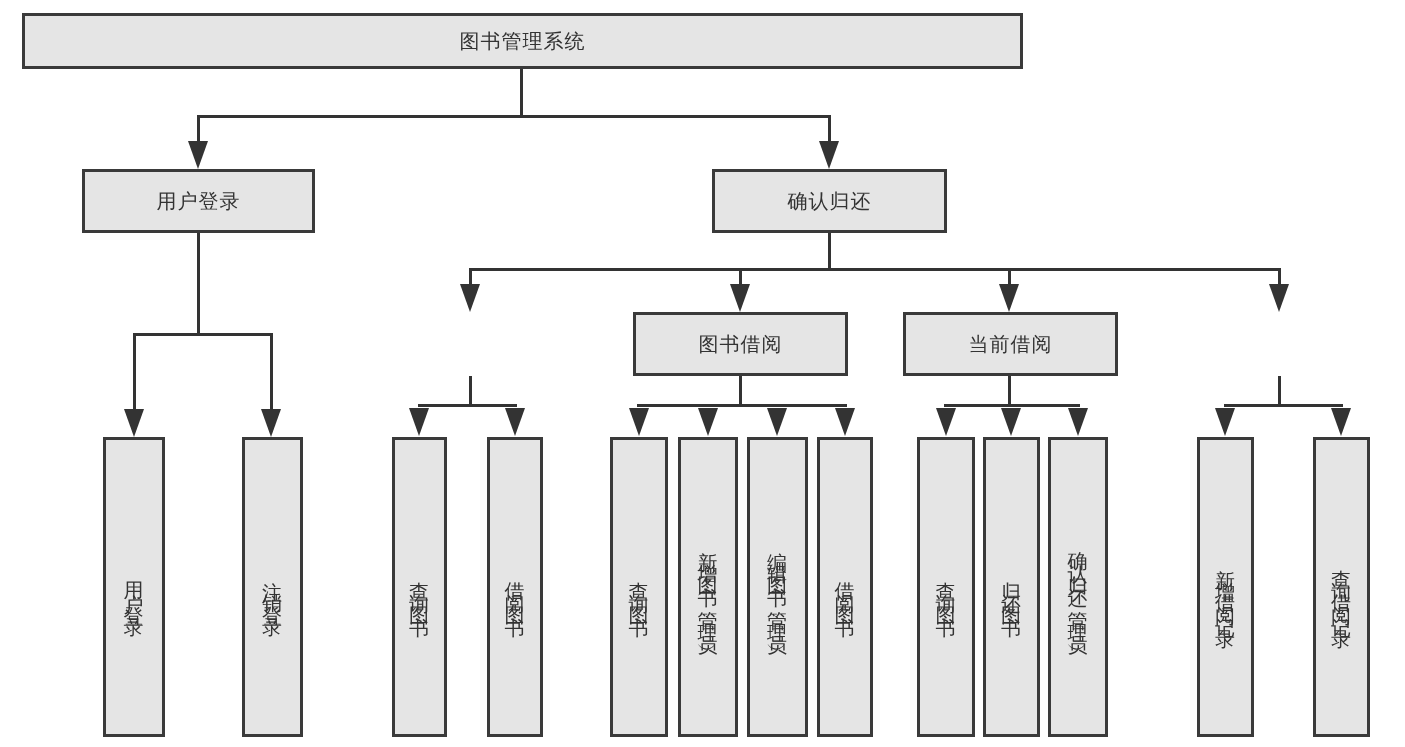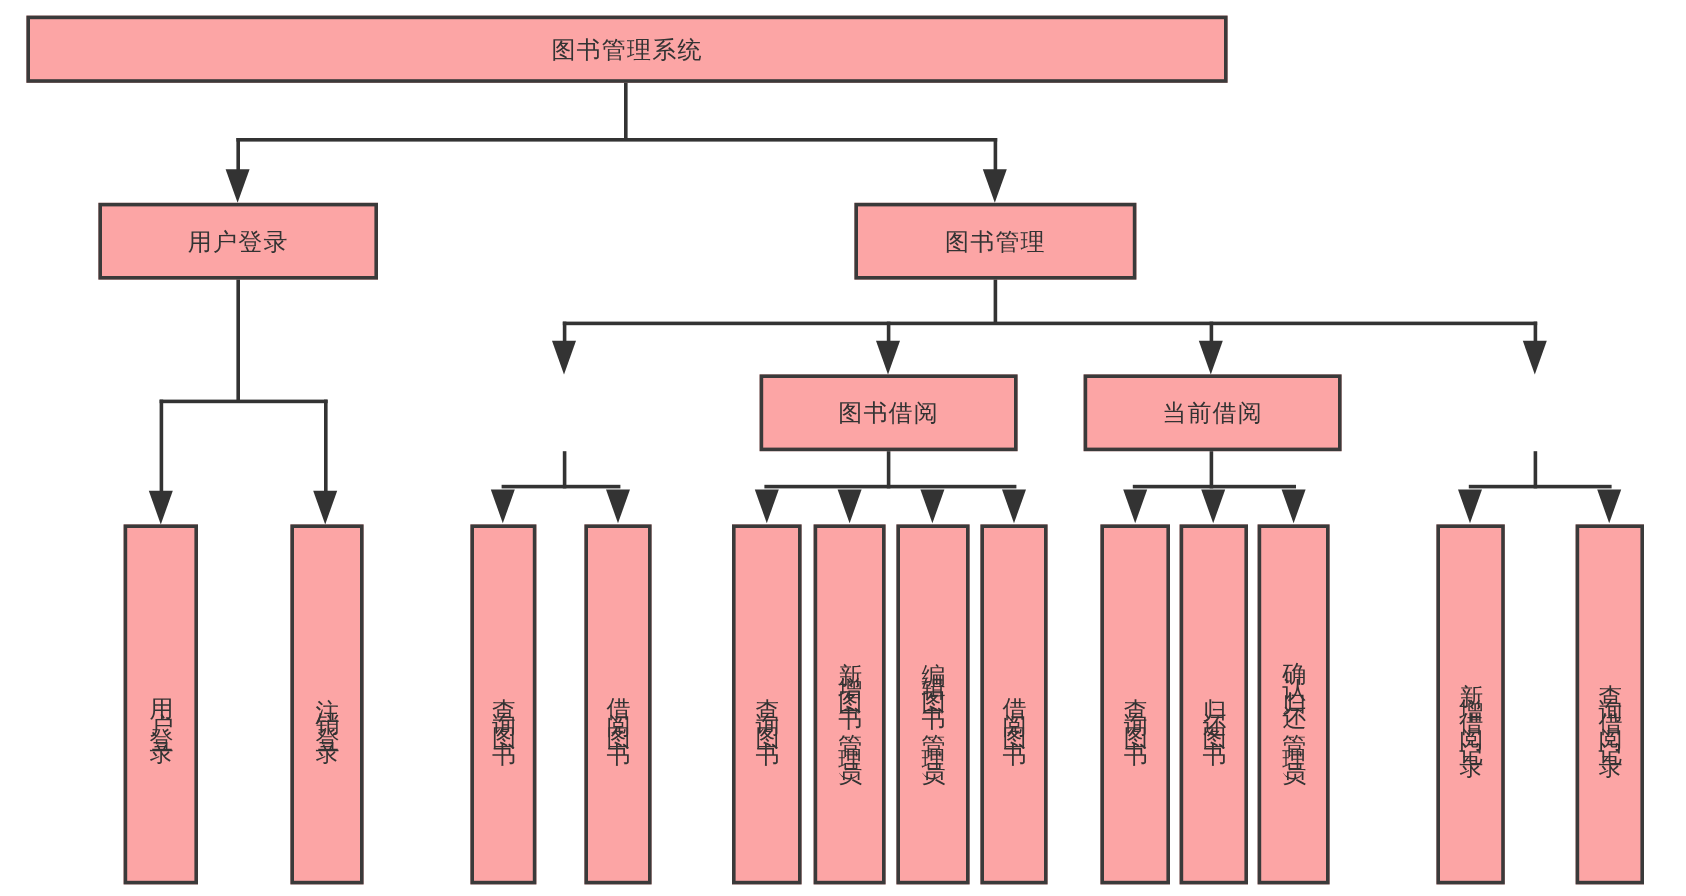--- a/index.html
+++ b/index.html
@@ -1,21 +1,21 @@
 <!DOCTYPE html>
 <html><head>
 <meta charset="utf-8">
 <style>
   html,body{margin:0;padding:0;background:#fff;}
   #stage{
     position:relative;width:1405px;height:747px;background:#ffffff;overflow:hidden;
     font-family:"Liberation Sans","DejaVu Sans",sans-serif;color:#333;
   }
   .box{
-    position:absolute;box-sizing:border-box;border:3px solid #3a3a3a;background:#fca5a5;
+    position:absolute;box-sizing:border-box;border:3px solid #3a3a3a;background:#e5e5e5;
     display:flex;align-items:center;justify-content:center;
     font-size:20px;color:#333;letter-spacing:1px;
   }
   .vbox{
     writing-mode:vertical-rl;text-orientation:mixed;letter-spacing:12px;
     font-size:20px;line-height:1;padding-top:6px;
   }
   .hline,.vline{position:absolute;background:#333;}
   .hline{height:3px;}
   .vline{width:3px;}
@@ -38,21 +38,21 @@
   <div class="box" style="left:22px;top:13px;width:1001px;height:56px;">图书管理系统</div>
 
   <div class="vline" style="left:520px;top:69px;height:48px;"></div>
   <div class="hline" style="left:197px;top:115px;width:634px;"></div>
   <div class="vline" style="left:197px;top:115px;height:30px;"></div>
   <div class="vline" style="left:828px;top:115px;height:30px;"></div>
   <div class="arrow" style="left:188px;top:141px;"></div>
   <div class="arrow" style="left:819px;top:141px;"></div>
 
   <div class="box" style="left:82px;top:169px;width:233px;height:64px;">用户登录</div>
-  <div class="box" style="left:712px;top:169px;width:235px;height:64px;">图书管理</div>
+  <div class="box" style="left:712px;top:169px;width:235px;height:64px;">确认归还</div>
 
   <div class="vline" style="left:197px;top:233px;height:102px;"></div>
   <div class="hline" style="left:133px;top:333px;width:140px;"></div>
   <div class="vline" style="left:133px;top:333px;height:78px;"></div>
   <div class="vline" style="left:270px;top:333px;height:78px;"></div>
   <div class="arrow" style="left:124px;top:409px;"></div>
   <div class="arrow" style="left:261px;top:409px;"></div>
 
   <div class="vline" style="left:828px;top:233px;height:37px;"></div>
   <div class="hline" style="left:469px;top:268px;width:812px;"></div>

